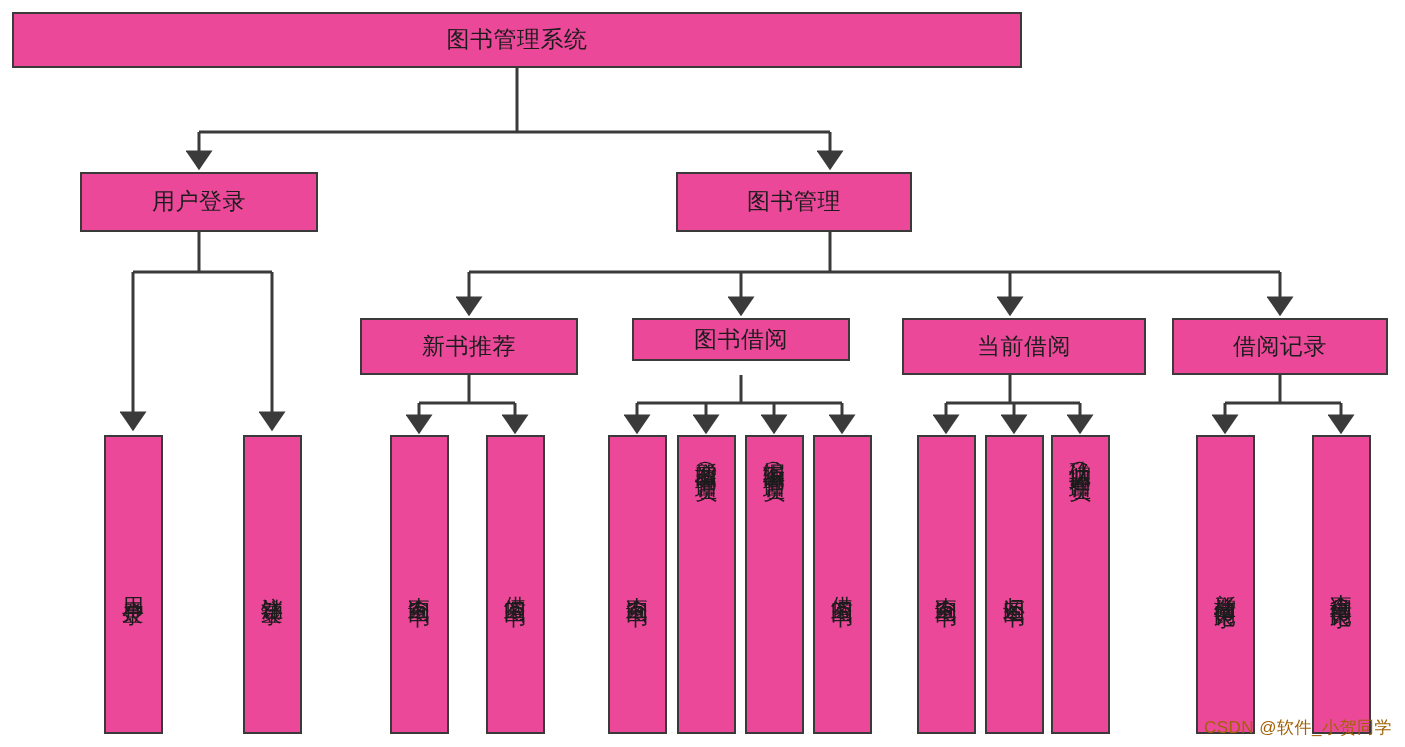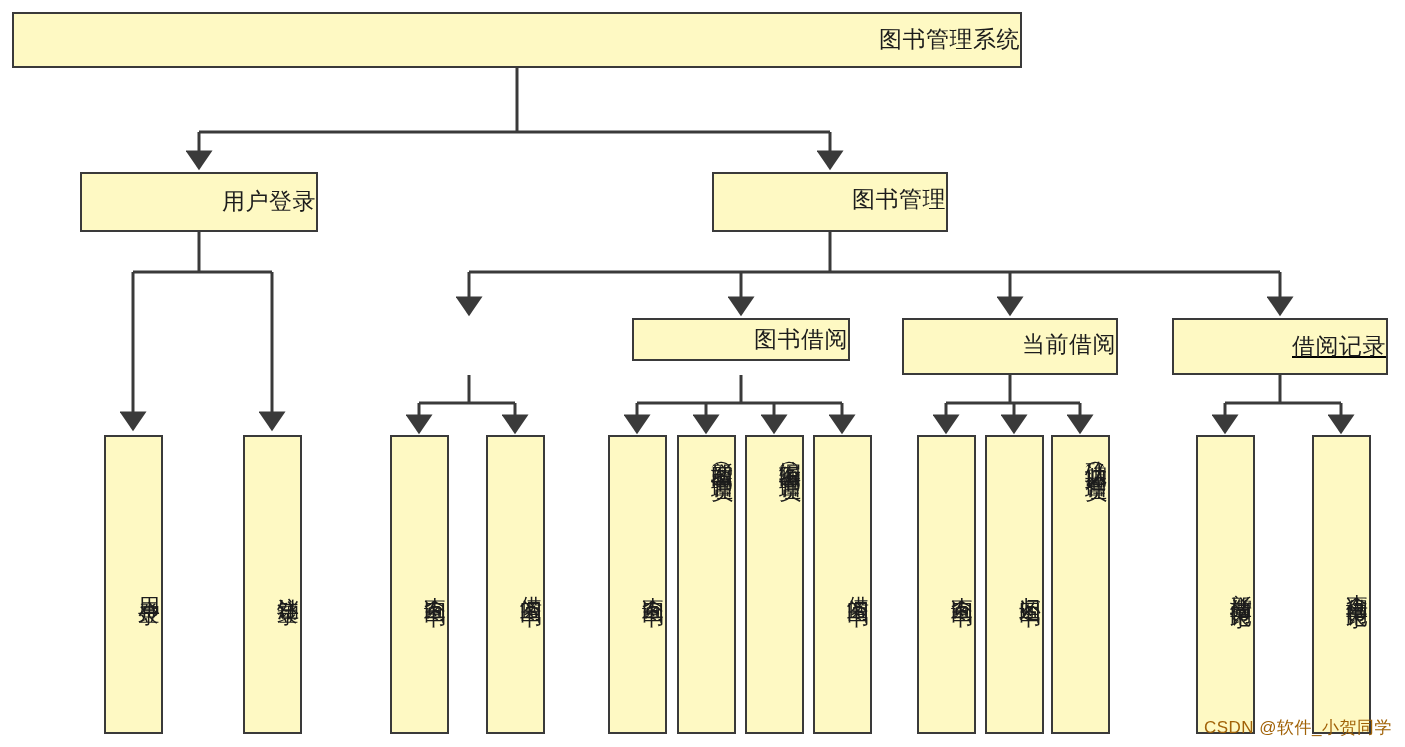--- a/index.html
+++ b/index.html
@@ -23,25 +23,25 @@
   svg.diagram-canvas {
     position: absolute;
     top: 0;
     left: 0;
     width: 1405px;
     height: 747px;
   }
   .node-box {
     position: absolute;
     box-sizing: border-box;
-    background: #fef9c3;
+    background: #ec4899;
     border: 2.5px solid #3a3a3a;
     display: flex;
     align-items: center;
-    justify-content: flex-end;
+    justify-content: center;
     overflow: hidden;
   }
   .node-label-h {
     font-size: 23px;
     color: #1c1c1c;
     line-height: 1.1;
     letter-spacing: 0.5px;
     white-space: nowrap;
   }
   .node-label-v {
@@ -121,31 +121,34 @@
     </g>
   </svg>
 
   <div class="node-box" style="left:12px; top:12px; width:1010px; height:56px;">
     <span class="node-label-h">图书管理系统</span>
   </div>
 
   <div class="node-box" style="left:80px; top:172px; width:238px; height:60px;">
     <span class="node-label-h">用户登录</span>
   </div>
-  <div class="node-box" style="left:712px; top:172px; width:236px; height:60px;font-family:Liberation Mono, monospace;">
+  <div class="node-box" style="left:676px; top:172px; width:236px; height:60px;">
     <span class="node-label-h">图书管理</span>
   </div>
 
+  <div class="node-box" style="left:360px; top:318px; width:218px; height:57px;">
+    <span class="node-label-h">新书推荐</span>
+  </div>
   <div class="node-box" style="left:632px; top:318px; width:218px; height:43px;">
     <span class="node-label-h">图书借阅</span>
   </div>
-  <div class="node-box" style="left:902px; top:318px; width:216px; height:57px;font-family:Liberation Mono, monospace;">
+  <div class="node-box" style="left:902px; top:318px; width:244px; height:57px;">
     <span class="node-label-h">当前借阅</span>
   </div>
-  <div class="node-box" style="left:1172px; top:318px; width:216px; height:57px;text-decoration:underline;">
+  <div class="node-box" style="left:1172px; top:318px; width:216px; height:57px;">
     <span class="node-label-h">借阅记录</span>
   </div>
 
   <div class="node-box" style="left:104px; top:435px; width:59px; height:299px;">
     <span class="node-label-v">用户登录</span>
   </div>
   <div class="node-box" style="left:243px; top:435px; width:59px; height:299px;">
     <span class="node-label-v">注销登录</span>
   </div>
 

